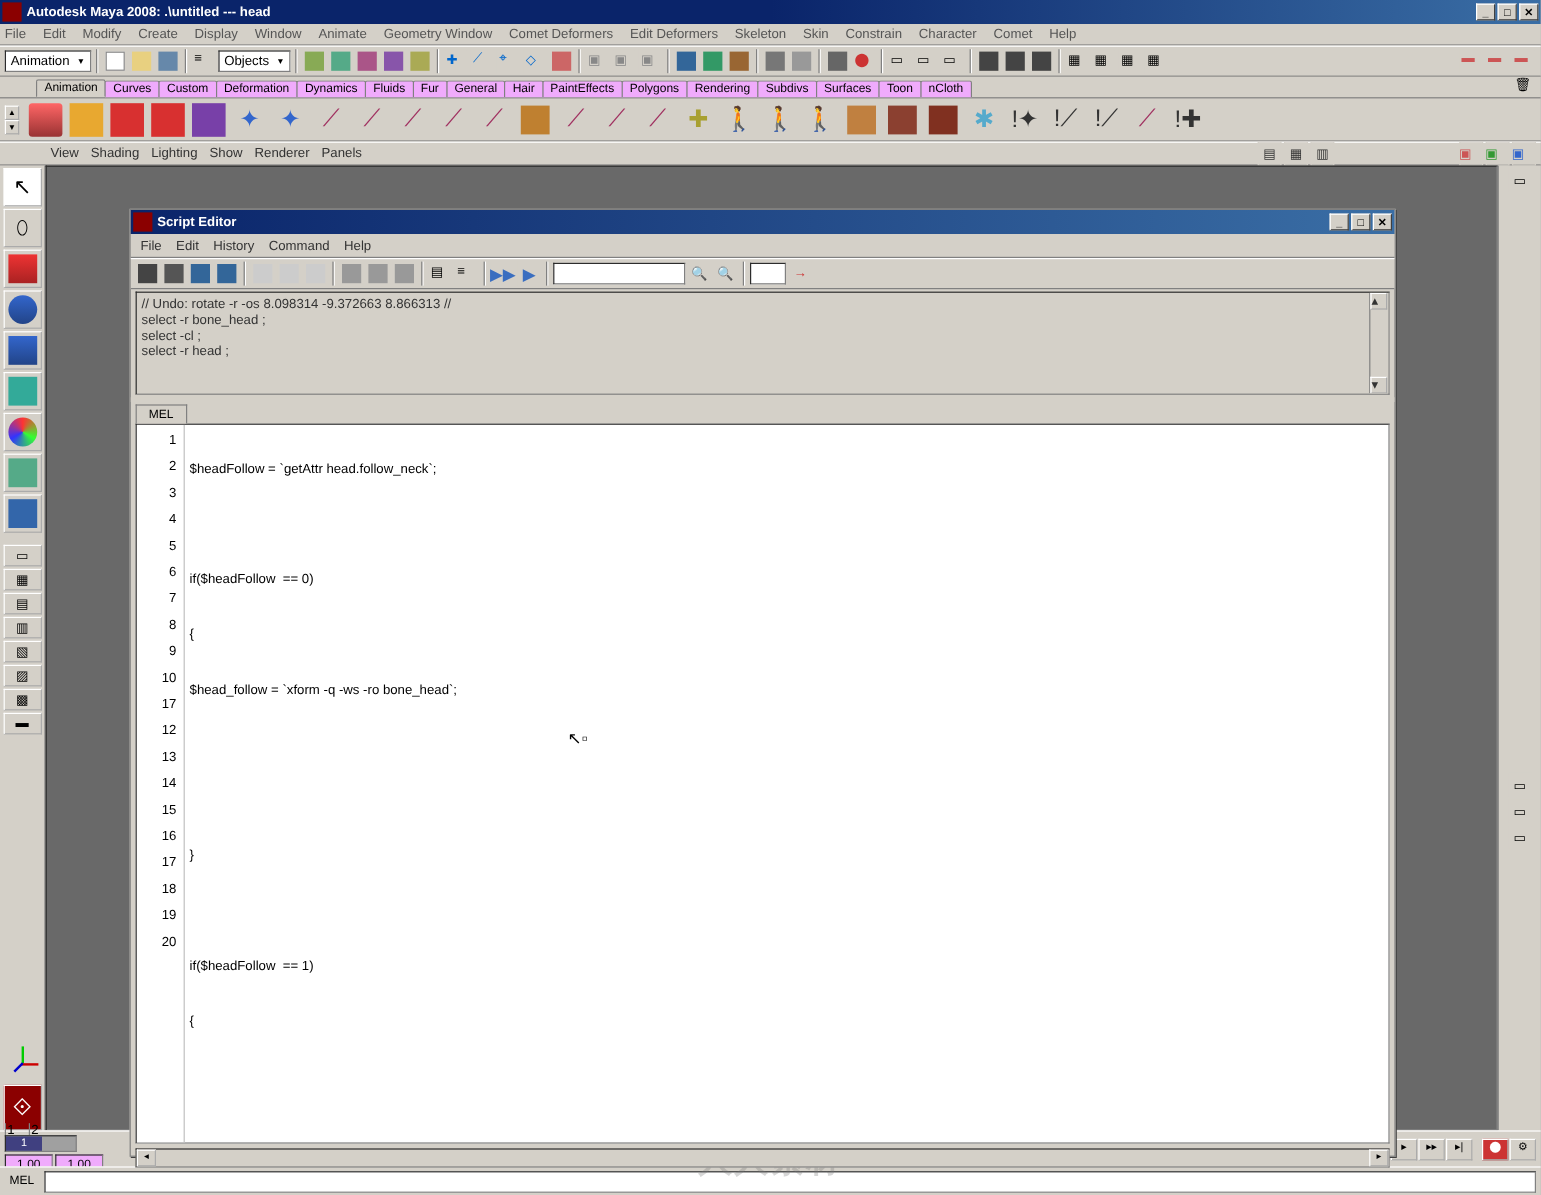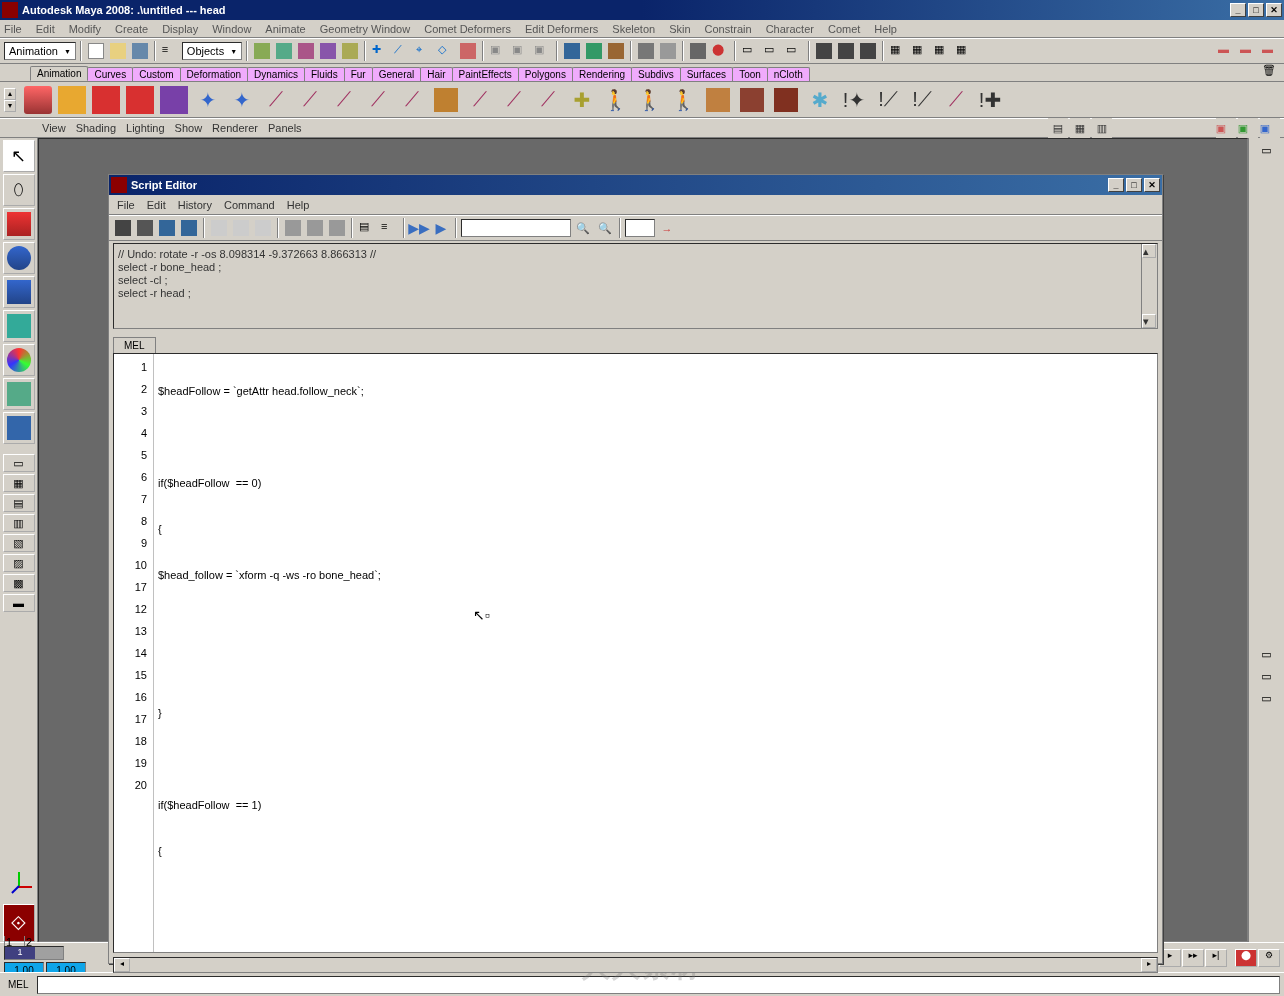--- a/index.html
+++ b/index.html
@@ -77,21 +77,21 @@
 .se-gutter { width: 40px; background: #fff; border-right: 1px solid #c0c0c0; text-align: right; padding: 2px 6px 2px 2px; color: #000; }
 .se-gutter div { height: 22px; line-height: 22px; }
 .se-code { flex: 1; padding: 2px 4px; white-space: pre; }
 .se-code div { height: 22px; line-height: 22px; }
 
 .se-hscroll { height: 16px; background: #d4d0c8; border: 1px inset #808080; margin: 0 4px; display: flex; }
 .se-hscroll-btn { width: 16px; height: 14px; background: #d4d0c8; border: 1px outset #fff; font-size: 8px; text-align: center; cursor: pointer; }
 
 
 .timeline { position: absolute; bottom: 24px; left: 0; right: 0; height: 30px; background: #d4d0c8; border-top: 1px solid #fff; display: flex; align-items: center; padding: 0 4px; }
-.time-input { width: 40px; height: 18px; background: #0ea5e9; border: 1px inset #808080; font-size: 10px; text-align: center; }
+.time-input { width: 40px; height: 18px; background: #f0abfc; border: 1px inset #808080; font-size: 10px; text-align: center; }
 .time-track { flex: 1; }
 .time-tick-row { height: 10px; display: flex; font-size: 9px; }
 .time-tick { width: 20px; border-left: 1px solid #808080; padding-left: 1px; }
 .time-slider { height: 14px; background: #a0a0a0; border: 1px inset #808080; position: relative; }
 .time-frame { position: absolute; left: 0; width: 30px; height: 12px; background: #404080; color: #fff; font-size: 9px; text-align: center; }
 .play-controls { display: flex; gap: 1px; margin-left: auto; }
 .play-btn { width: 22px; height: 18px; background: #d4d0c8; border: 1px outset #fff; font-size: 9px; text-align: center; cursor: pointer; }
 
 .statusbar { position: absolute; bottom: 0; left: 0; right: 0; height: 24px; background: #d4d0c8; border-top: 1px solid #fff; display: flex; align-items: center; padding: 0 4px; gap: 4px; }
 .status-label { font-size: 10px; padding: 0 4px; }

